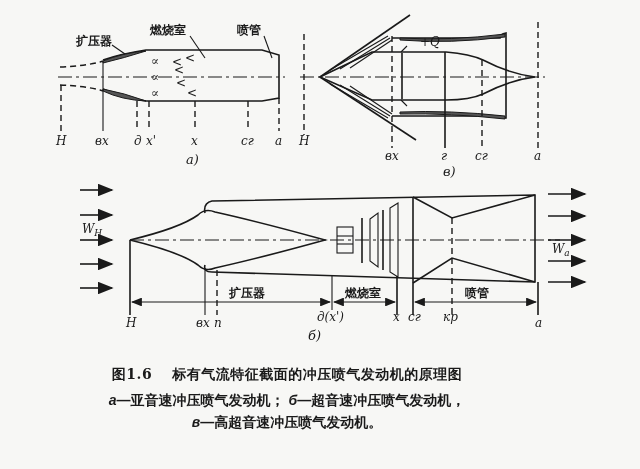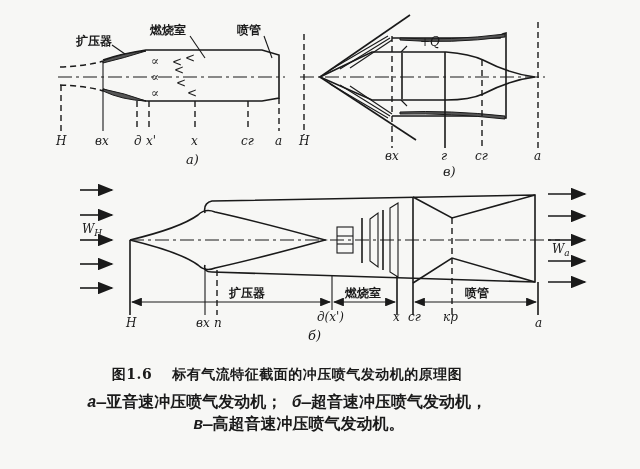--- a/index.html
+++ b/index.html
@@ -9,23 +9,23 @@
   .ln { stroke: #1a1a1a; fill: none; stroke-width: 1.6; }
   .thin { stroke: #1a1a1a; fill: none; stroke-width: 1.1; }
   .dash { stroke: #1a1a1a; fill: none; stroke-width: 1.4; stroke-dasharray: 6 4; }
   .center { stroke: #1a1a1a; fill: none; stroke-width: 1.1; stroke-dasharray: 14 4 3 4; }
   .hatch { stroke: #1a1a1a; fill: #555; stroke-width: 1; }
   .lbl { font-family: "DejaVu Serif", serif; font-style: italic; font-size: 12px; fill: #1a1a1a; }
   .cn { font-family: "DejaVu Sans", sans-serif; font-weight: bold; font-size: 12px; fill: #1a1a1a; }
   .sub { font-family: "DejaVu Serif", serif; font-style: italic; font-size: 13px; fill: #1a1a1a; }
   .caption { position: absolute; left: 0; width: 574px; text-align: center; }
   .cap-title { top: 366px; font-family: "DejaVu Serif", serif; font-weight: bold; font-size: 14px; letter-spacing: 0.5px; }
-  .cap-line { font-family: Liberation Mono, monospace; font-weight: bold; font-size: 16px; }
+  .cap-line { font-family: Liberation Sans, sans-serif; font-weight: bold; font-size: 14px; }
   .cap-1 { top: 392px; }
-  .cap-2 { top: 414px; padding-left: 12px; }
+  .cap-2 { top: 414px; }
   .gap { display: inline-block; width: 20px; }
 </style>
 </head>
 <body>
 
 <svg width="640" height="360" viewBox="0 0 640 360">
   <defs>
     <marker id="arr" markerWidth="10" markerHeight="8" refX="9" refY="4" orient="auto">
       <path d="M0,0 L10,4 L0,8 z" fill="#1a1a1a"></path>
     </marker>

